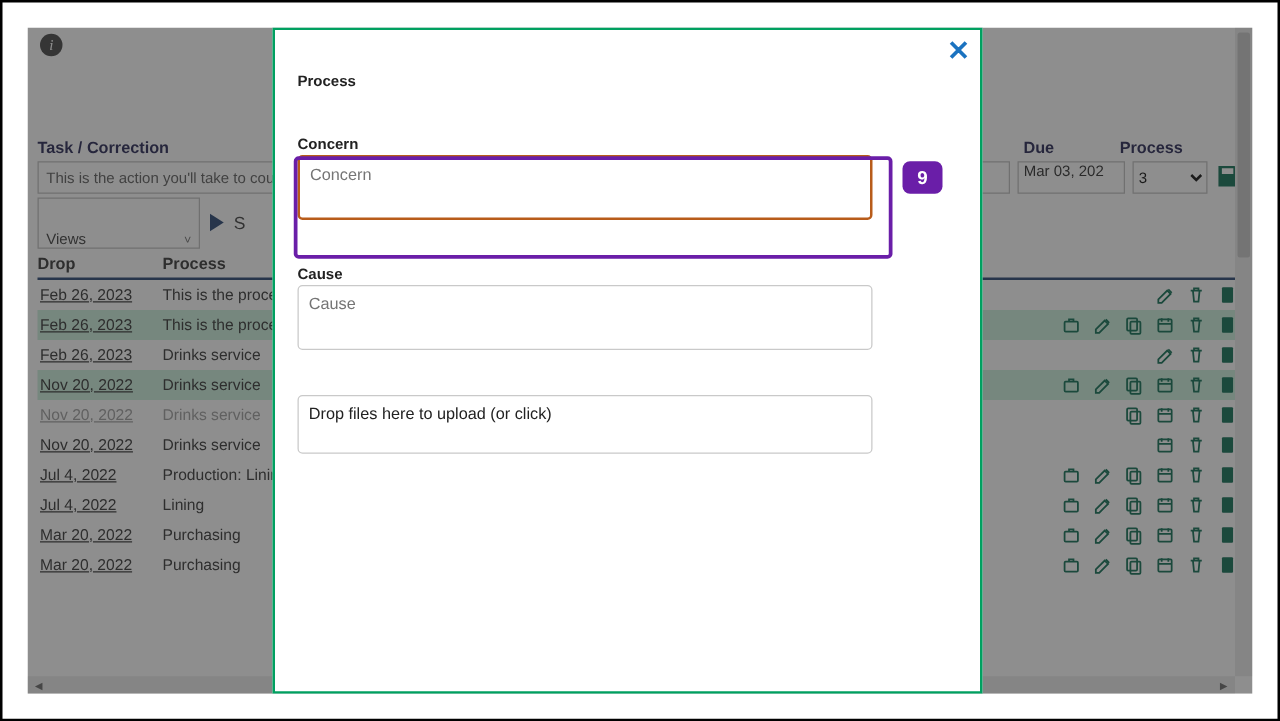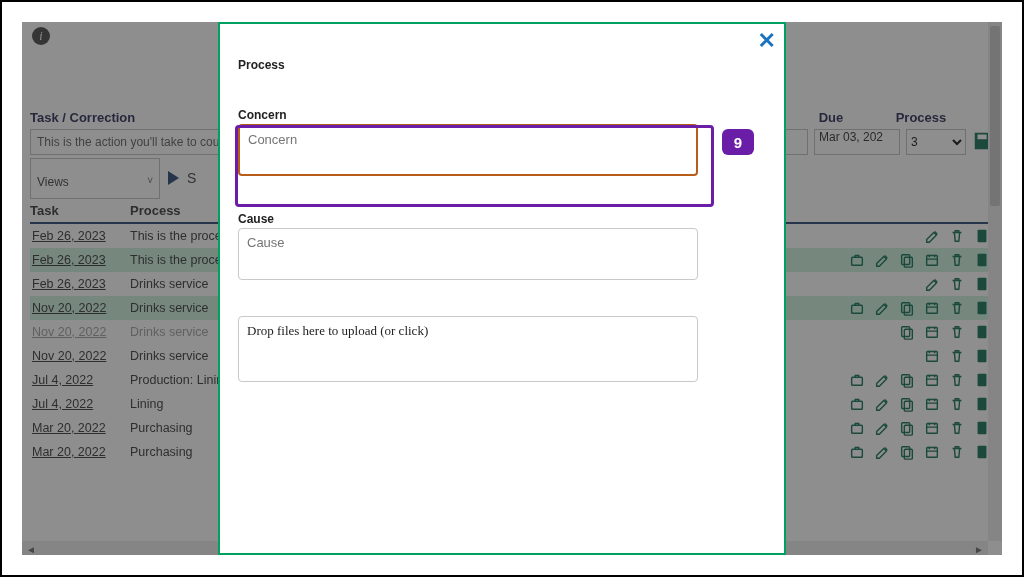--- a/index.html
+++ b/index.html
@@ -19,21 +19,21 @@
 .bg-header-row .col-priority { width: 70px; text-align: center; }
 .bg-header-row .col-save { width: 28px; }
 
 .bg-filter-row { display: flex; align-items: center; gap: 6px; margin-top: 4px; }
 .bg-filter-row .textbox { flex: 1; border: 1px solid #bdbdbd; background: #fff; height: 26px; padding: 0 6px; font-size: 12px; color: #555; display: flex; align-items: center; }
 .bg-filter-row .due-input { width: 86px; border: 1px solid #bdbdbd; background: #fff; height: 26px; padding: 0 4px; font-size: 12px; color: #222; overflow: hidden; white-space: nowrap; }
 .bg-filter-row .prio-select { width: 60px; border: 1px solid #bdbdbd; background: #fff; height: 26px; font-size: 12px; }
 .save-icon { width: 22px; height: 22px; fill: #00664a; }
 
 .bg-controls-row { display: flex; align-items: center; gap: 8px; margin-top: 8px; height: 30px; }
-.views-select { border: 1px solid #bdbdbd; height: 41px; width: 130px; padding: 16px 6px; font-size: 12px; color: #333; display: flex; align-items: flex-start; justify-content: space-between; }
+.views-select { border: 1px solid #bdbdbd; height: 41px; width: 130px; padding: 0 6px; font-size: 12px; color: #333; display: flex; align-items: flex-end; justify-content: space-between; }
 .play-triangle { width: 0; height: 0; border-top: 7px solid transparent; border-bottom: 7px solid transparent; border-left: 11px solid #1b3a6a; }
 .search-stub { color: #333; font-size: 14px; }
 
 
 .tbl-wrap { margin-top: 10px; }
 .tbl-head { display: flex; font-weight: 700; border-bottom: 2px solid #1b3a6a; padding-bottom: 4px; font-size: 13px; }
 .col-date { width: 100px; }
 .col-process { width: 300px; }
 .col-spacer { flex: 1; }
 .col-actions { width: 170px; display: flex; justify-content: flex-end; gap: 9px; align-items: center; padding-right: 4px; }
@@ -51,21 +51,21 @@
 
 
 .modal { position: absolute; top: 0; left: 196px; width: 568px; height: 100%; background: #fff; border: 2px solid #00a060; padding: 8px 18px 10px; overflow: hidden; }
 .modal .close-x { position: absolute; top: 4px; right: 8px; color: #1b73c0; font-size: 22px; font-weight: 700; cursor: pointer; font-family: Arial, sans-serif; }
 .fgroup { margin-top: 36px; }
 .fgroup:first-of-type { margin-top: 26px; }
 .flabel { font-size: 12px; font-weight: 700; color: #222; margin-bottom: 2px; display: block; }
 .fbox { border: 1px solid #c9c9c9; border-radius: 4px; background: #fff; width: 460px; font-size: 13px; color: #222; padding: 6px 8px; }
 .fbox.h50 { height: 46px; }
 .fbox.h56 { height: 52px; }
-.fbox.h70 { height: 66px; font-family: Liberation Serif, serif; }
+.fbox.h70 { height: 47px; }
 .fbox input, .fbox textarea { border: none; outline: none; width: 100%; font: inherit; background: transparent; resize: none; }
 
 
 .highlight-frame { position: absolute; border: 3px solid #6a1ea8; border-radius: 4px; pointer-events: none; }
 .concern-inner-border { border: 2px solid #b85c1a !important; }
 
 
 .callout { position: absolute; background: #6a1ea8; color: #fff; font-weight: 700; font-size: 15px; border-radius: 6px; width: 32px; height: 26px; display: flex; align-items: center; justify-content: center; }
 
 
@@ -116,21 +116,21 @@
       <div class="views-select">
         <span>Views</span>
               <span class="chev">˅</span>
       </div>
       <div class="play-triangle"></div>
       <div class="search-stub">S</div>
     </div>
 
     <div class="tbl-wrap">
       <div class="tbl-head">
-        <div class="col-date">Task</div>
+        <div class="col-date">Drop</div>
         <div class="col-process">Process</div>
         <div class="col-spacer"></div>
         <div class="col-actions"></div>
       </div>
       <div id="rows-host">
               <div class="tbl-row">
                 <div class="col-date">Feb 26, 2023</div>
                 <div class="col-process">This is the process</div>
                 <div class="col-spacer"></div>
                 <div class="col-actions">

